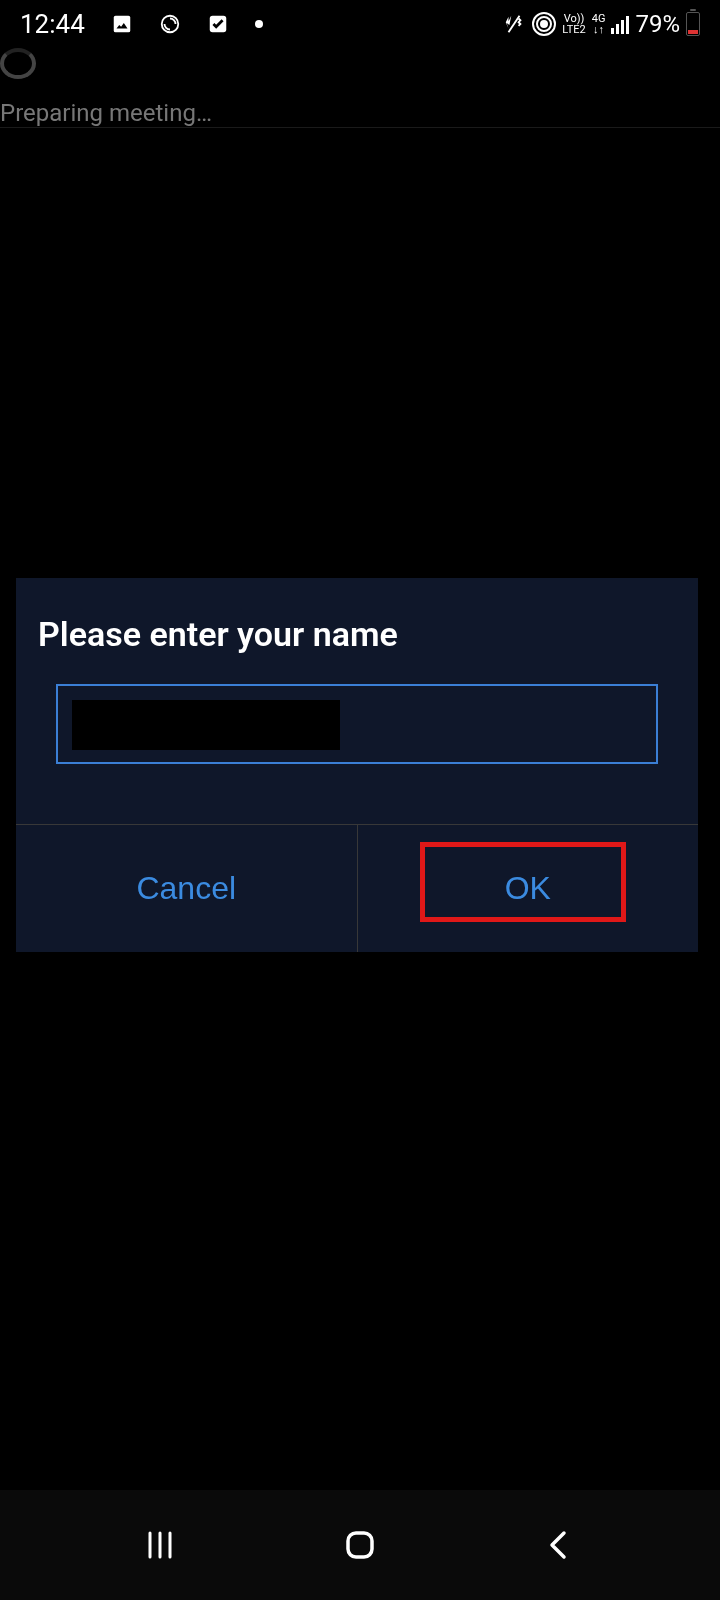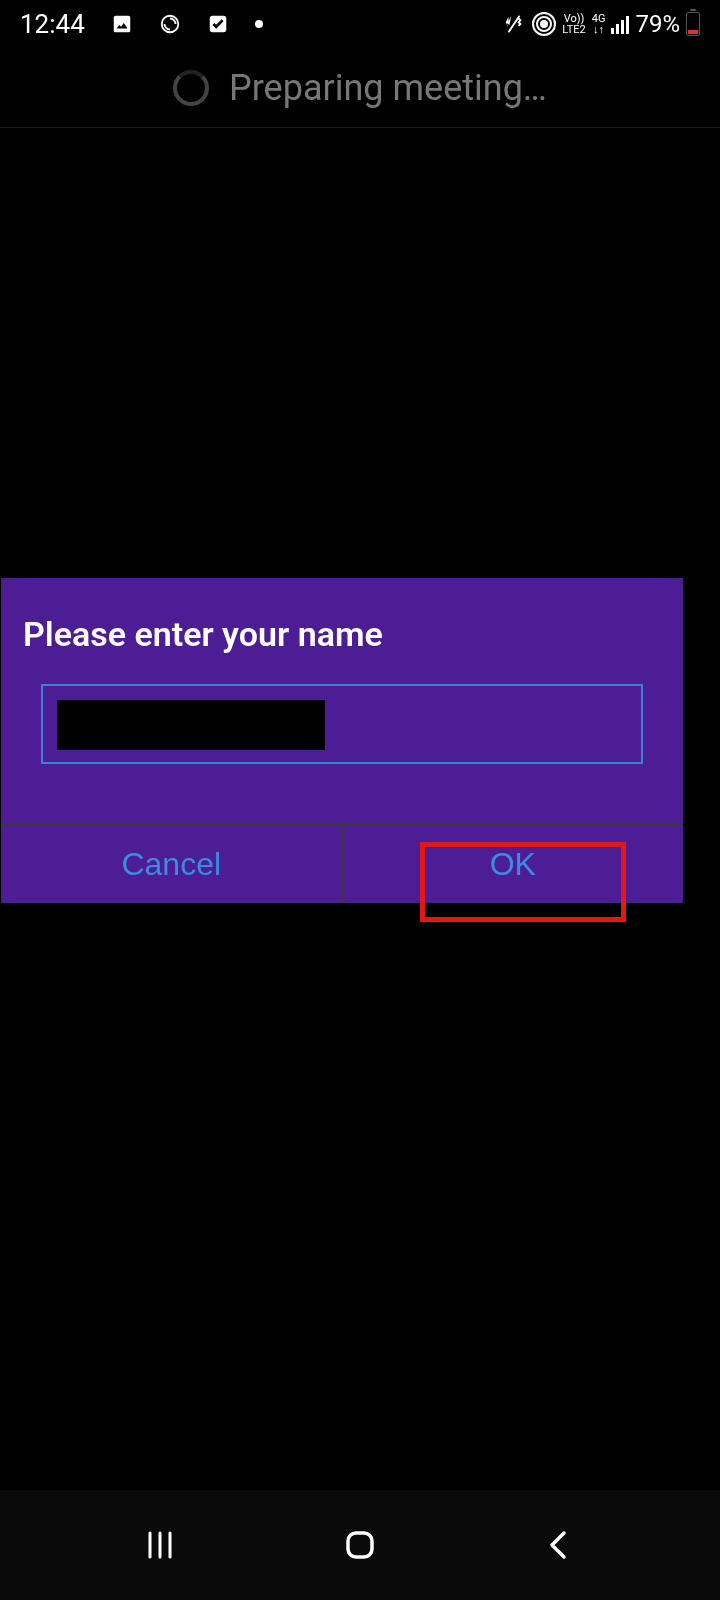--- a/index.html
+++ b/index.html
@@ -39,40 +39,41 @@
       display: inline-flex;
       align-items: center;
       justify-content: center;
     }
     .clock {
       font-weight: 400;
     }
     .loading-header {
       height: 80px;
       display: flex;
-      align-items: center;
+      align-items: flex-start;
       justify-content: center;
       gap: 20px;
       color: #777;
-      font-size: 36px;
+      font-size: 24px;
       border-bottom: 1px solid #1a1a1a;
+      flex-direction: column;
     }
     .spinner {
       width: 36px;
       height: 36px;
       border: 4px solid #444;
       border-top-color: #222;
       border-radius: 50%;
     }
     .dialog {
       position: absolute;
       top: 578px;
-      left: 1px;
+      left: 16px;
       width: 682px;
-      background: #4c1d95;
+      background: #0f172a;
     }
     .dialog-title {
       color: #fff;
       font-size: 34px;
       font-weight: 600;
       padding: 36px 22px 30px 22px;
     }
     .dialog-input-wrap {
       padding: 0 40px 60px 40px;
     }
@@ -86,21 +87,21 @@
     }
     .redacted-text {
       width: 268px;
       height: 50px;
       background: #000;
       margin-top: 14px;
     }
     .dialog-buttons {
       display: flex;
       border-top: 1px solid #383838;
-      height: 79px;
+      height: 128px;
     }
     .dialog-button {
       flex: 1;
       display: flex;
       align-items: center;
       justify-content: center;
       color: #3b8be0;
       font-size: 32px;
       font-weight: 500;
       border: none;

